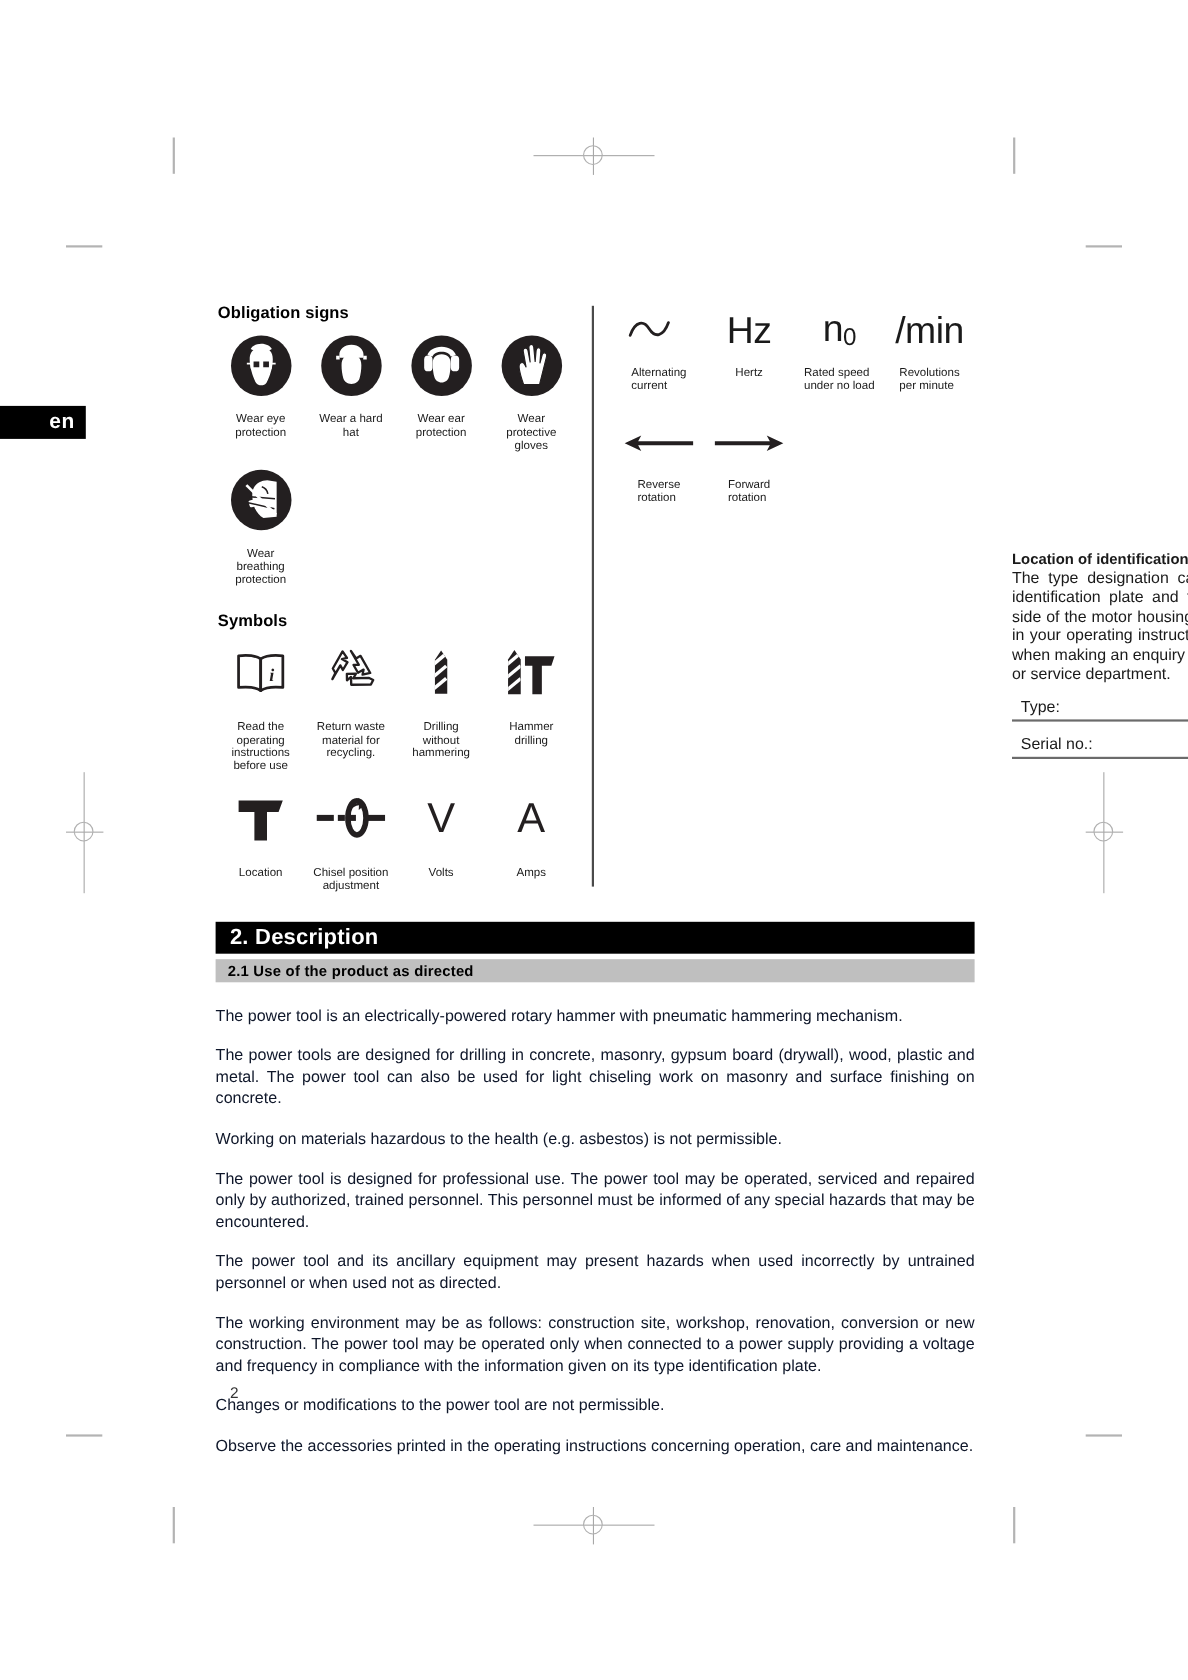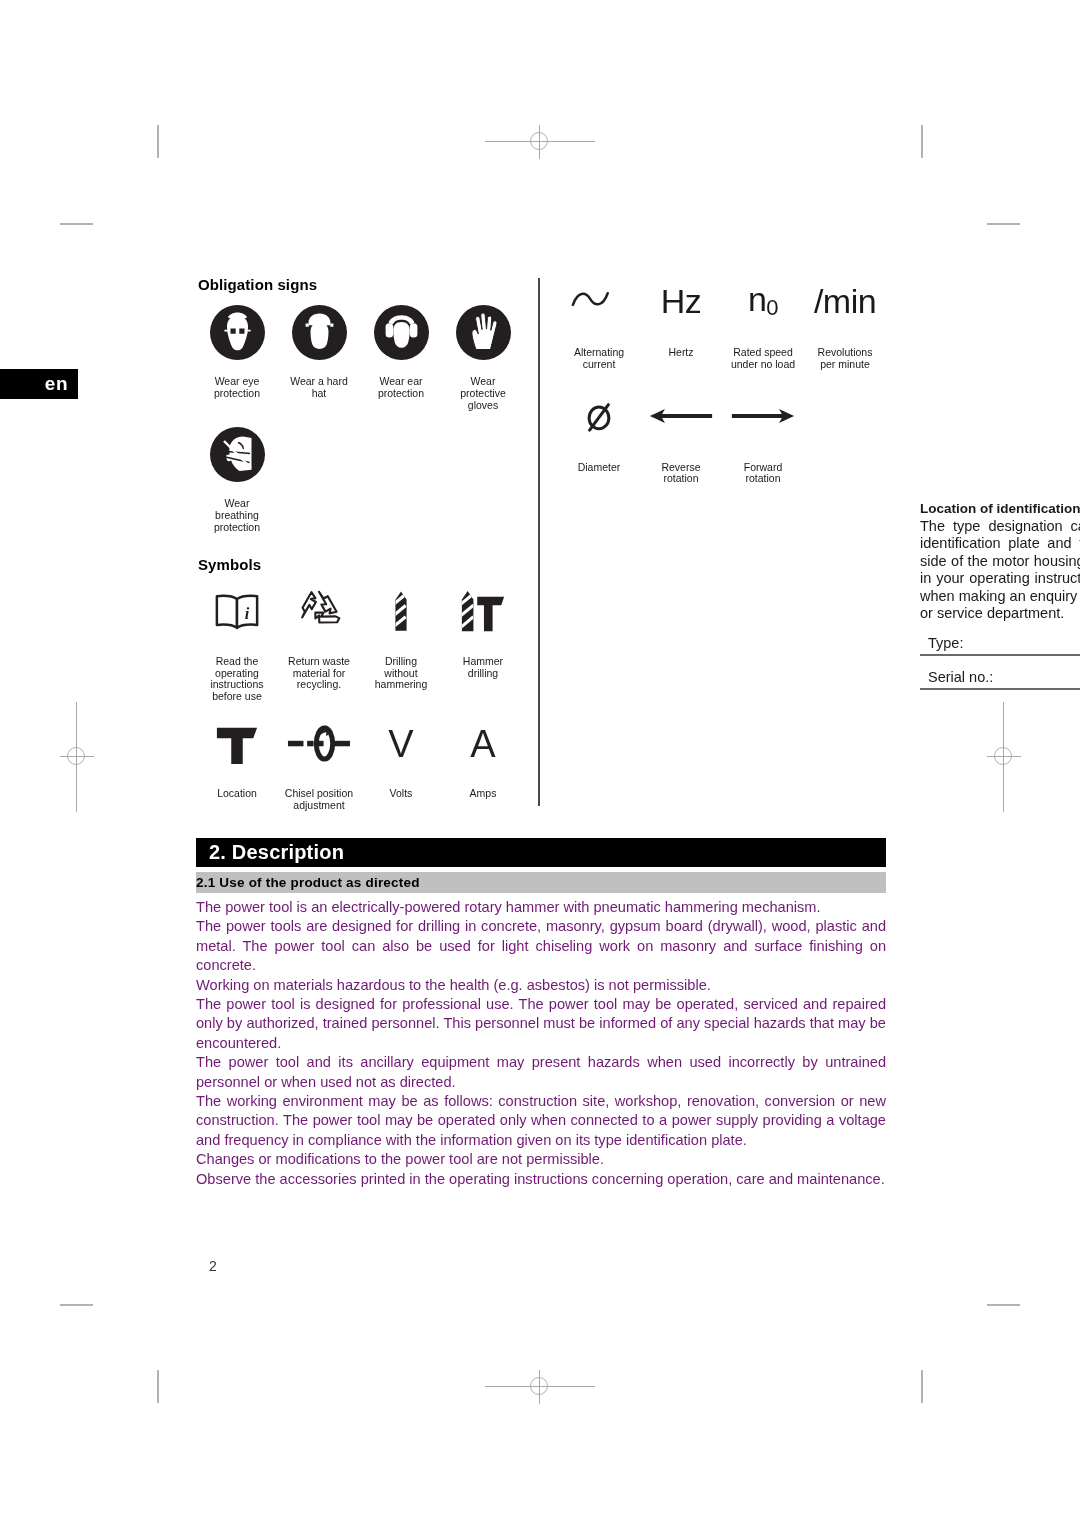--- a/index.html
+++ b/index.html
@@ -54,21 +54,21 @@
 
   .circ{
     width:55px;height:55px;border-radius:50%;background:#231f20;
     position:relative;overflow:hidden;
   }
 
   
   .elec-row{display:flex;}
   .elec-cell{width:82px;display:flex;flex-direction:column;align-items:center;}
   .elec-cell .glyph{height:50px;display:flex;align-items:center;justify-content:center;}
-  .elec-cell .cap{margin-top:21px;text-align:center;font-size:10.5px;line-height:11.8px;}
+  .elec-cell .cap{margin-top:8px;font-size:10.5px;line-height:11.8px;}
   .bigsym{font-size:34px;font-weight:500;line-height:32px;letter-spacing:-0.5px;
           font-family:"Liberation Sans","DejaVu Sans",sans-serif;}
   .bigsym sub{font-size:22px;vertical-align:baseline;position:relative;top:4px;}
 
   
   .ident{position:absolute;left:362px;top:225px;width:330px;}
   .ident h4{margin:0 0 1px 0;font-size:13.5px;font-weight:700;line-height:16px;}
   .ident p{
     margin:0;font-size:14.5px;line-height:17.4px;text-align:justify;
     text-align-last:left;
@@ -80,29 +80,29 @@
   
   .h-black{
     position:absolute;left:196px;top:838px;width:690px;height:29px;
     background:#000;color:#fff;display:flex;align-items:center;
     box-sizing:border-box;padding-left:13px;
     font-size:20px;font-weight:700;letter-spacing:.2px;
   }
   .h-grey{
     position:absolute;left:196px;top:872px;width:690px;height:21px;
     background:#bfbfbf;color:#000;display:flex;align-items:center;
-    box-sizing:border-box;
+    box-sizing:border-box;padding-left:11px;
     font-size:13.5px;font-weight:700;letter-spacing:.2px;
   }
 
   
   .body-copy{position:absolute;left:196px;top:898px;width:690px;}
   .body-copy p{
-    margin:0 0 0 0;font-size:14.6px;line-height:19.4px;
-    text-align:justify;text-align-last:left;color:#701a75;
+    margin:17px 0 0 0;font-size:14.6px;line-height:19.4px;
+    text-align:justify;text-align-last:left;color:#0f172a;
   }
   .pageno{position:absolute;left:209px;top:1258px;font-size:14px;color:#333;}
 </style>
 </head>
 <body>
 
 <div class="page">
 
   <div class="cropmark" style="left:157px;top:125px;width:1.5px;height:33px;"></div>
   <div class="cropmark" style="left:60px;top:223px;width:33px;height:1.5px;"></div>
@@ -380,29 +380,20 @@
         <div class="elec-cell">
           <div class="glyph">
             <span class="bigsym">/min</span>
           </div>
           <div class="cap">Revolutions<br>per minute</div>
         </div>
       </div>
 
       <div class="elec-row" style="margin-top:20px;">
 
-        <div class="elec-cell">
-          <div class="glyph">
-            <svg viewBox="0 0 34 36" width="32" height="34">
-              <ellipse cx="17" cy="20" rx="10.5" ry="11.5" fill="none" stroke="#231f20" stroke-width="3.2"></ellipse>
-              <path d="M7 33L27 6" stroke="#231f20" stroke-width="3.2" stroke-linecap="round"></path>
-            </svg>
-          </div>
-          <div class="cap">Diameter</div>
-        </div>
 
 
         <div class="elec-cell">
           <div class="glyph">
             <svg viewBox="0 0 70 22" width="66" height="22">
               <path d="M2 11l16-7.5L15 9h53v4H15l3 5.5z" fill="#231f20"></path>
             </svg>
           </div>
           <div class="cap">Reverse<br>rotation</div>
         </div>

